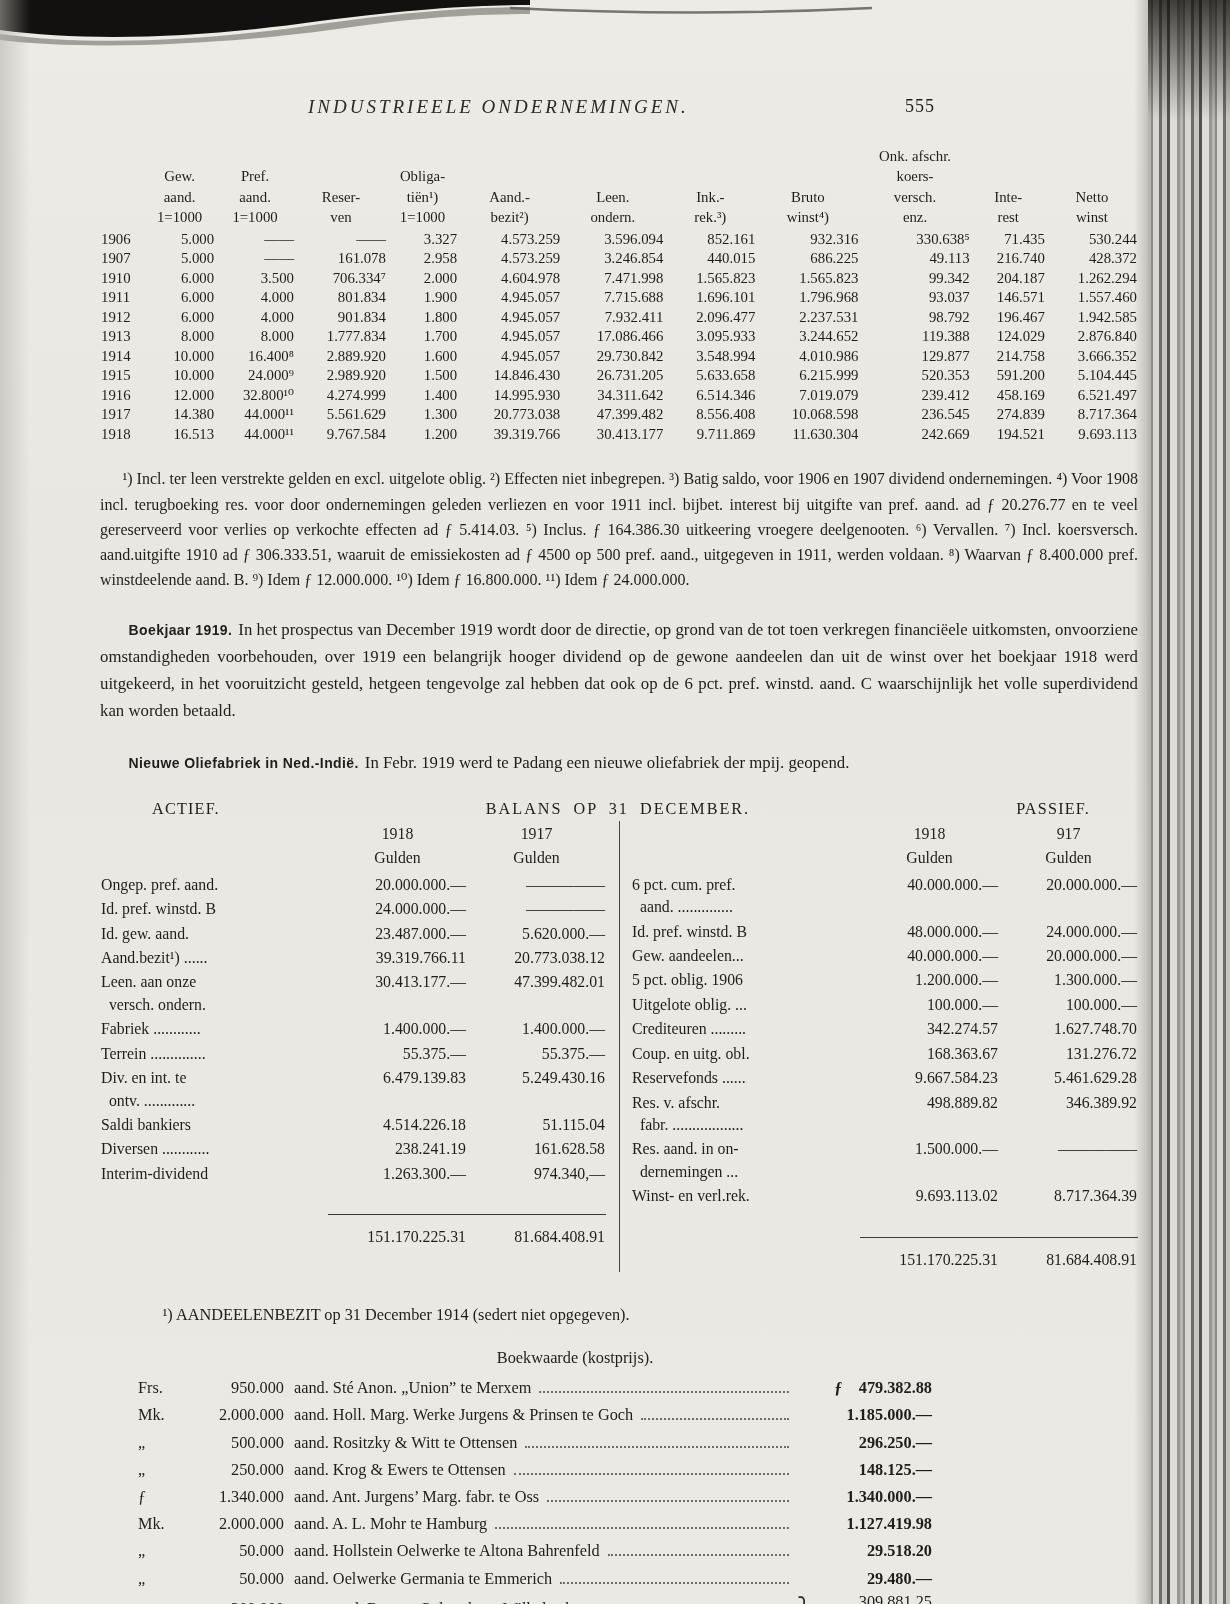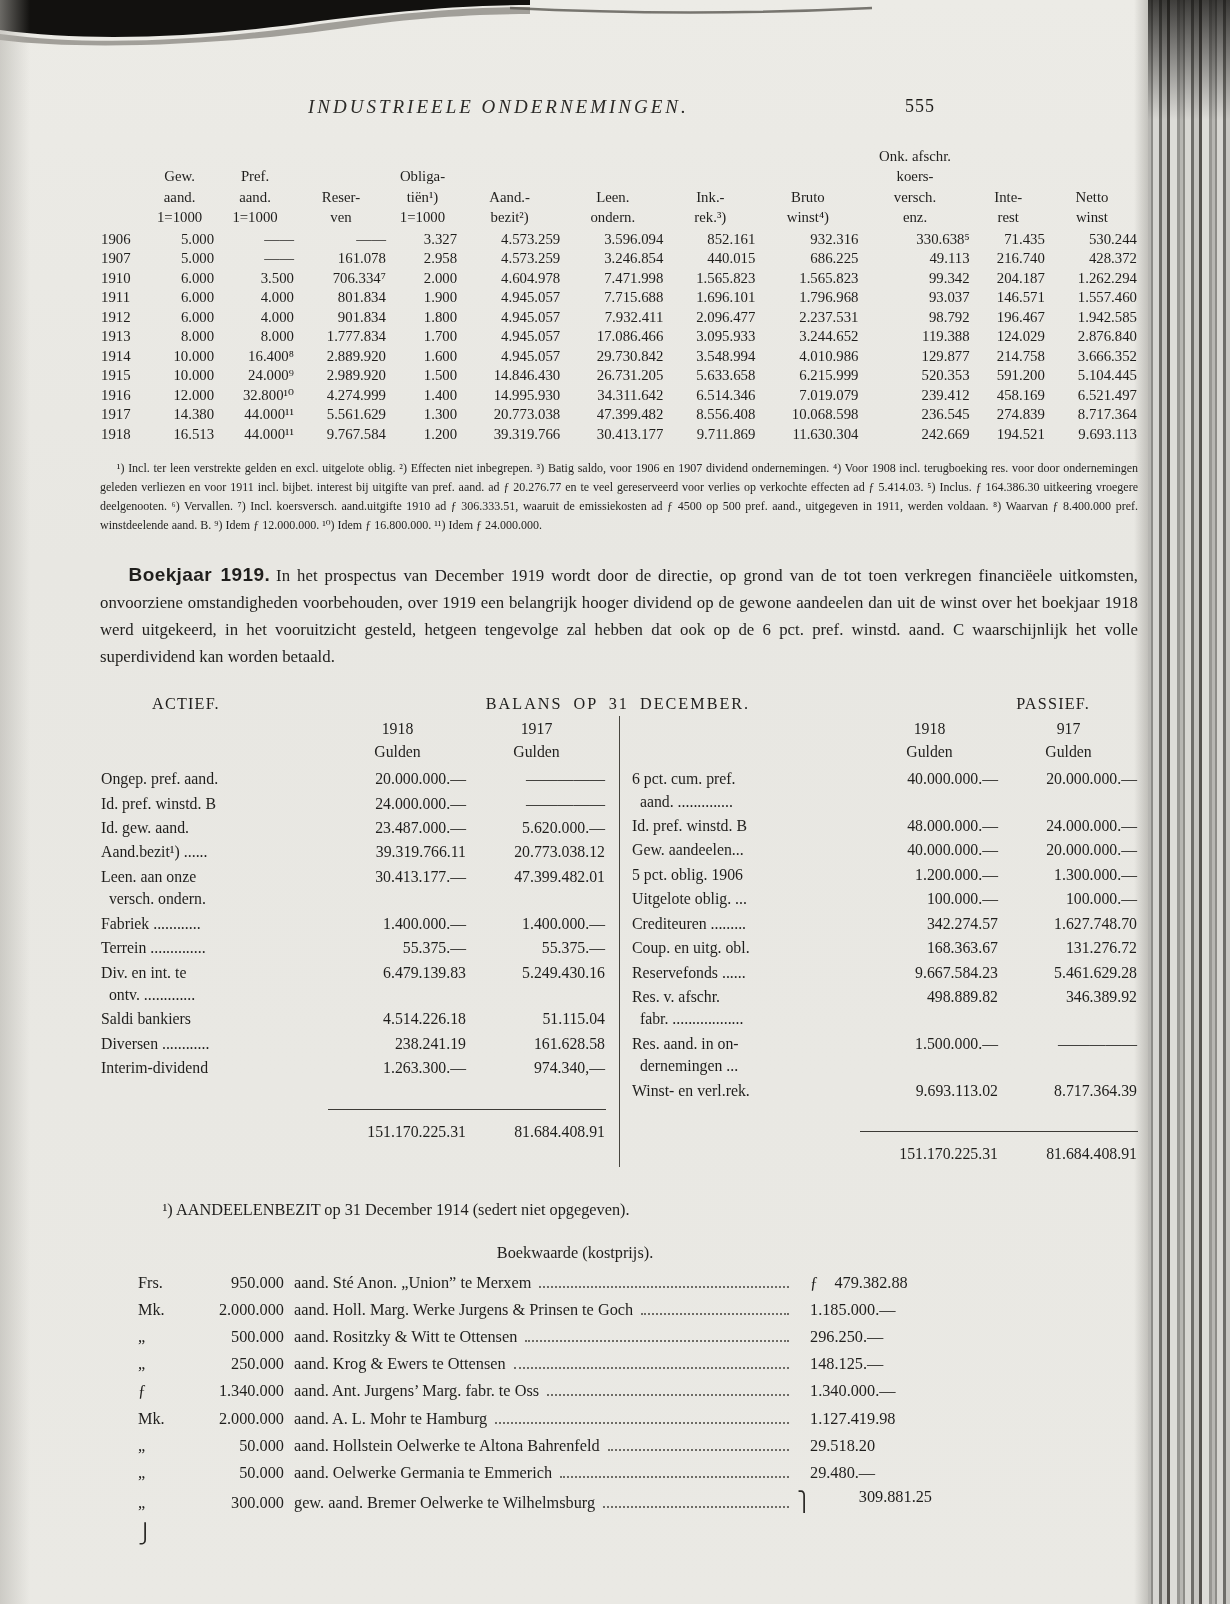--- a/index.html
+++ b/index.html
@@ -25,25 +25,25 @@
   .head-title{position:absolute;left:208px;top:0;font-style:italic;font-size:19px;
        letter-spacing:3px;color:#2b2a27;}
   .head-num{position:absolute;right:203px;top:0;font-size:18px;letter-spacing:1px;}
   
   .fin-table{width:100%;border-collapse:collapse;margin-top:16px;font-size:14.8px;}
   .fin-table th{font-weight:normal;vertical-align:bottom;text-align:center;
        white-space:pre-line;line-height:1.38;padding:0 1px 2px 1px;}
   .fin-table td{text-align:right;white-space:nowrap;padding:0 1px;line-height:1.32;}
   .fin-table td.year{text-align:left;width:42px;}
   
-  .footnotes{margin-top:15px;font-size:12px;line-height:1.57;text-align:justify;
+  .footnotes{margin-top:22px;font-size:16px;line-height:1.57;text-align:justify;
        text-indent:1.4em;}
   .para{margin-top:25px;font-size:16.8px;line-height:1.6;text-align:justify;
        text-indent:1.7em;}
-  .para b{font-family:"Liberation Sans",sans-serif;font-size:19px;letter-spacing:.4px;
+  .para b{font-family:"Liberation Sans",sans-serif;font-size:14px;letter-spacing:.4px;
        margin-right:6px;}
   
   .balance{margin-top:24px;font-size:15.8px;}
   .b-head{display:flex;justify-content:space-between;padding:0 48px 0 52px;
        letter-spacing:1.2px;font-size:16.2px;}
   .b-title{letter-spacing:2px;word-spacing:5px;}
   .b-body{display:flex;margin-top:2px;}
   .b-side{width:50%;box-sizing:border-box;}
   .b-side.left{padding-right:13px;}
   .b-side.right{border-left:1.5px solid #47453f;padding-left:11px;}
@@ -61,21 +61,21 @@
        position:relative;}
   .h-intro{text-indent:1.5em;line-height:1.6;}
   .h-colhead{text-align:center;line-height:1.6;margin:17px 0 3px 0;}
   .h-rows{width:794px;}
   .h-row{display:flex;line-height:1.67;align-items:baseline;}
   .h-cur{width:46px;flex:none;font-family:Liberation Serif, serif;}
   .h-amount{width:100px;flex:none;text-align:right;padding-right:10px;}
   .h-desc{white-space:nowrap;}
   .h-leader{flex:1;border-bottom:2px dotted #6e6c66;margin:0 8px 5px 8px;min-width:16px;}
   .h-brace{width:13px;flex:none;font-size:19px;color:#2a2926;}
-  .h-value{width:122px;flex:none;text-align:left;white-space:pre;}
+  .h-value{width:122px;flex:none;text-align:right;white-space:pre;font-weight:bold;}
   .brace-value{position:absolute;top:290px;right:80px;width:122px;text-align:right;}
 </style>
 </head>
 <body>
 
 <div class="page">
 
   <svg class="corner-svg" width="900" height="60" viewBox="0 0 900 60">
     <path d="M0,34 C90,46 200,42 320,24 C420,10 480,7 530,7 L530,14 C470,14 410,18 330,30 C210,46 80,50 0,40 Z" fill="rgba(70,66,60,.45)"></path>
     <path d="M0,0 L0,30 C90,42 200,38 320,21 C420,8 480,5 530,5 L530,0 Z" fill="#12110f"></path>
@@ -303,20 +303,23 @@
             <td>9.693.113</td>
           </tr>
         </tbody>
     </table>
 
     <p class="footnotes">¹) Incl. ter leen verstrekte gelden en excl. uitgelote oblig.  ²) Effecten niet inbegrepen.  ³) Batig saldo, voor 1906 en 1907 dividend ondernemingen.  ⁴) Voor 1908 incl. terugboeking res. voor door ondernemingen geleden verliezen en voor 1911 incl. bijbet. interest bij uitgifte van pref. aand. ad ƒ 20.276.77 en te veel gereserveerd voor verlies op verkochte effecten ad ƒ 5.414.03.  ⁵) Inclus. ƒ 164.386.30 uitkeering vroegere deelgenooten.  ⁶) Vervallen.  ⁷) Incl. koersversch. aand.uitgifte 1910 ad ƒ 306.333.51, waaruit de emissiekosten ad ƒ 4500 op 500 pref. aand., uitgegeven in 1911, werden voldaan.  ⁸) Waarvan ƒ 8.400.000 pref. winstdeelende aand. B.  ⁹) Idem ƒ 12.000.000.  ¹⁰) Idem ƒ 16.800.000.  ¹¹) Idem ƒ 24.000.000.</p>
 
     <p class="para">
       <b>Boekjaar 1919.</b><span>In het prospectus van December 1919 wordt door de directie, op grond van de tot toen verkregen financiëele uitkomsten, onvoorziene omstandigheden voorbehouden, over 1919 een belangrijk hooger dividend op de gewone aandeelen dan uit de winst over het boekjaar 1918 werd uitgekeerd, in het vooruitzicht gesteld, hetgeen tengevolge zal hebben dat ook op de 6 pct. pref. winstd. aand. C waarschijnlijk het volle superdividend kan worden betaald.</span>
     </p>
+    <p class="para">
+      <b>Nieuwe Oliefabriek in Ned.-Indië.</b><span>In Febr. 1919 werd te Padang een nieuwe oliefabriek der mpij. geopend.</span>
+    </p>
 
     <div class="balance">
       <div class="b-head">
         <span>ACTIEF.</span>
         <span class="b-title">BALANS OP 31 DECEMBER.</span>
         <span>PASSIEF.</span>
       </div>
       <div class="b-body">
 
         <div class="b-side left">

